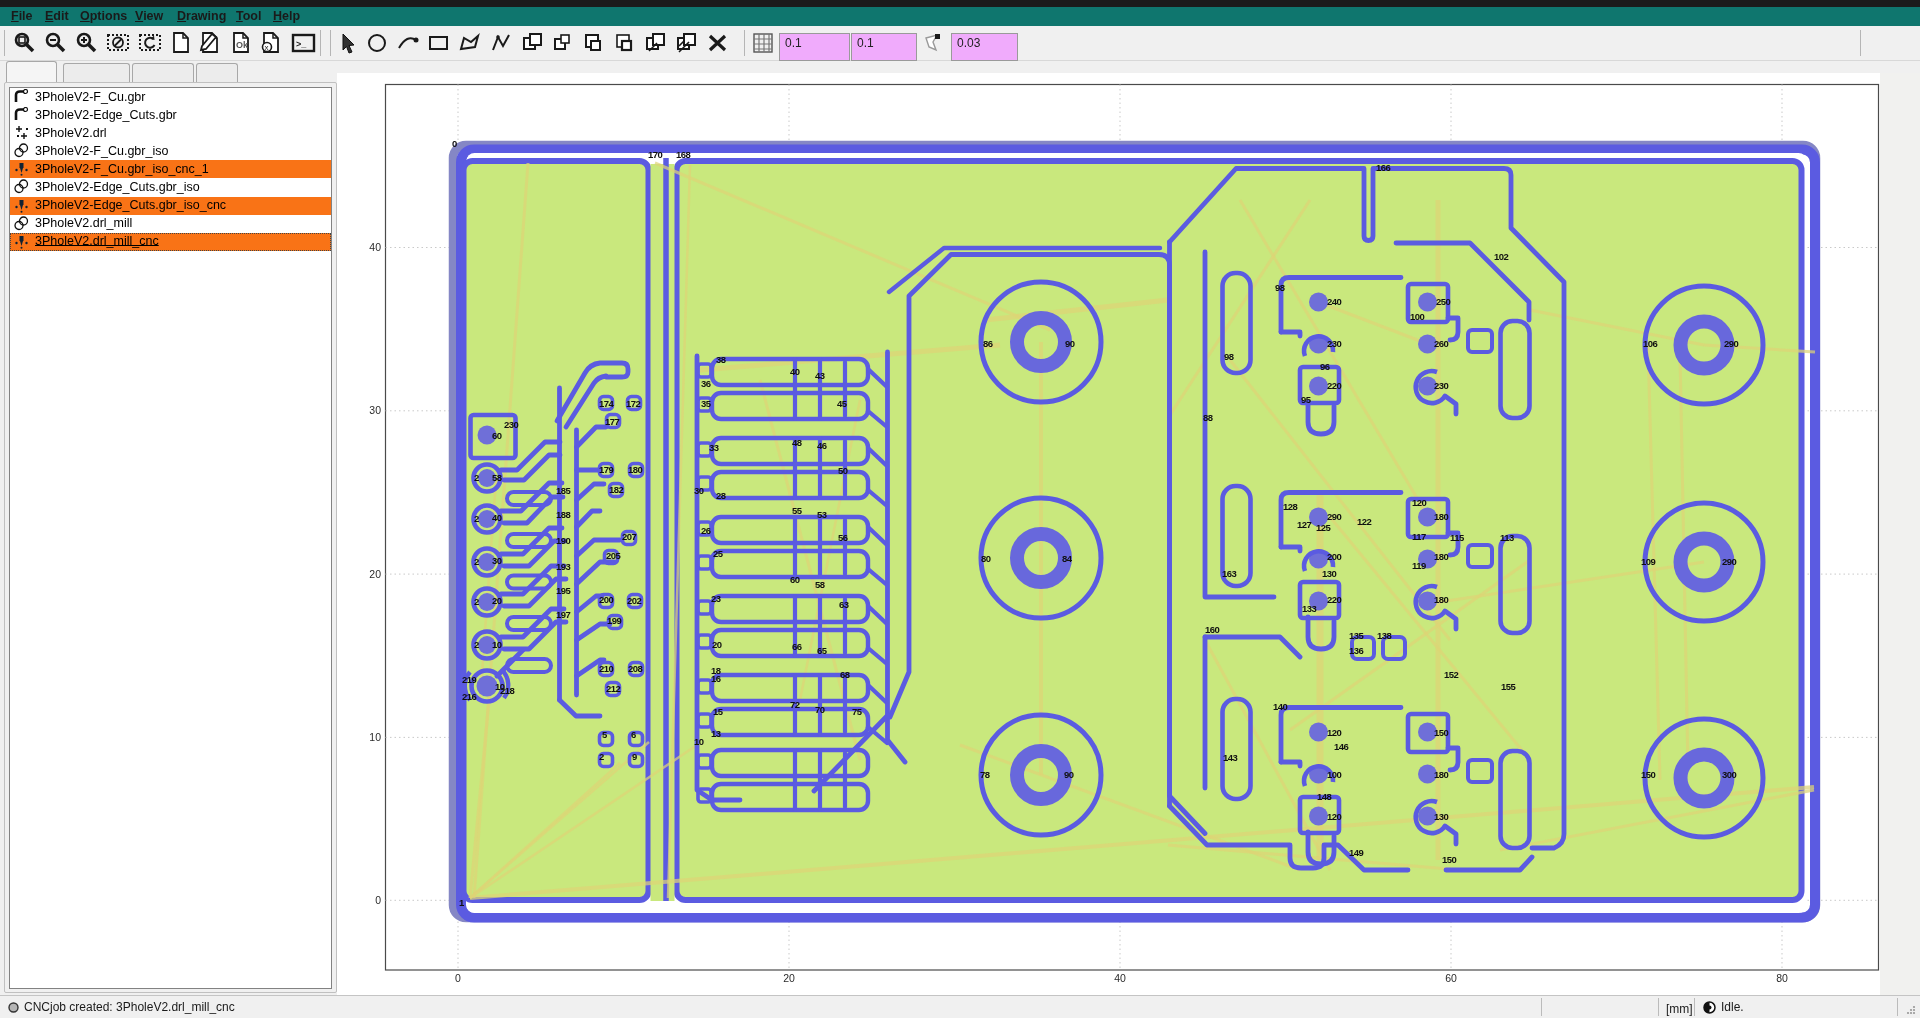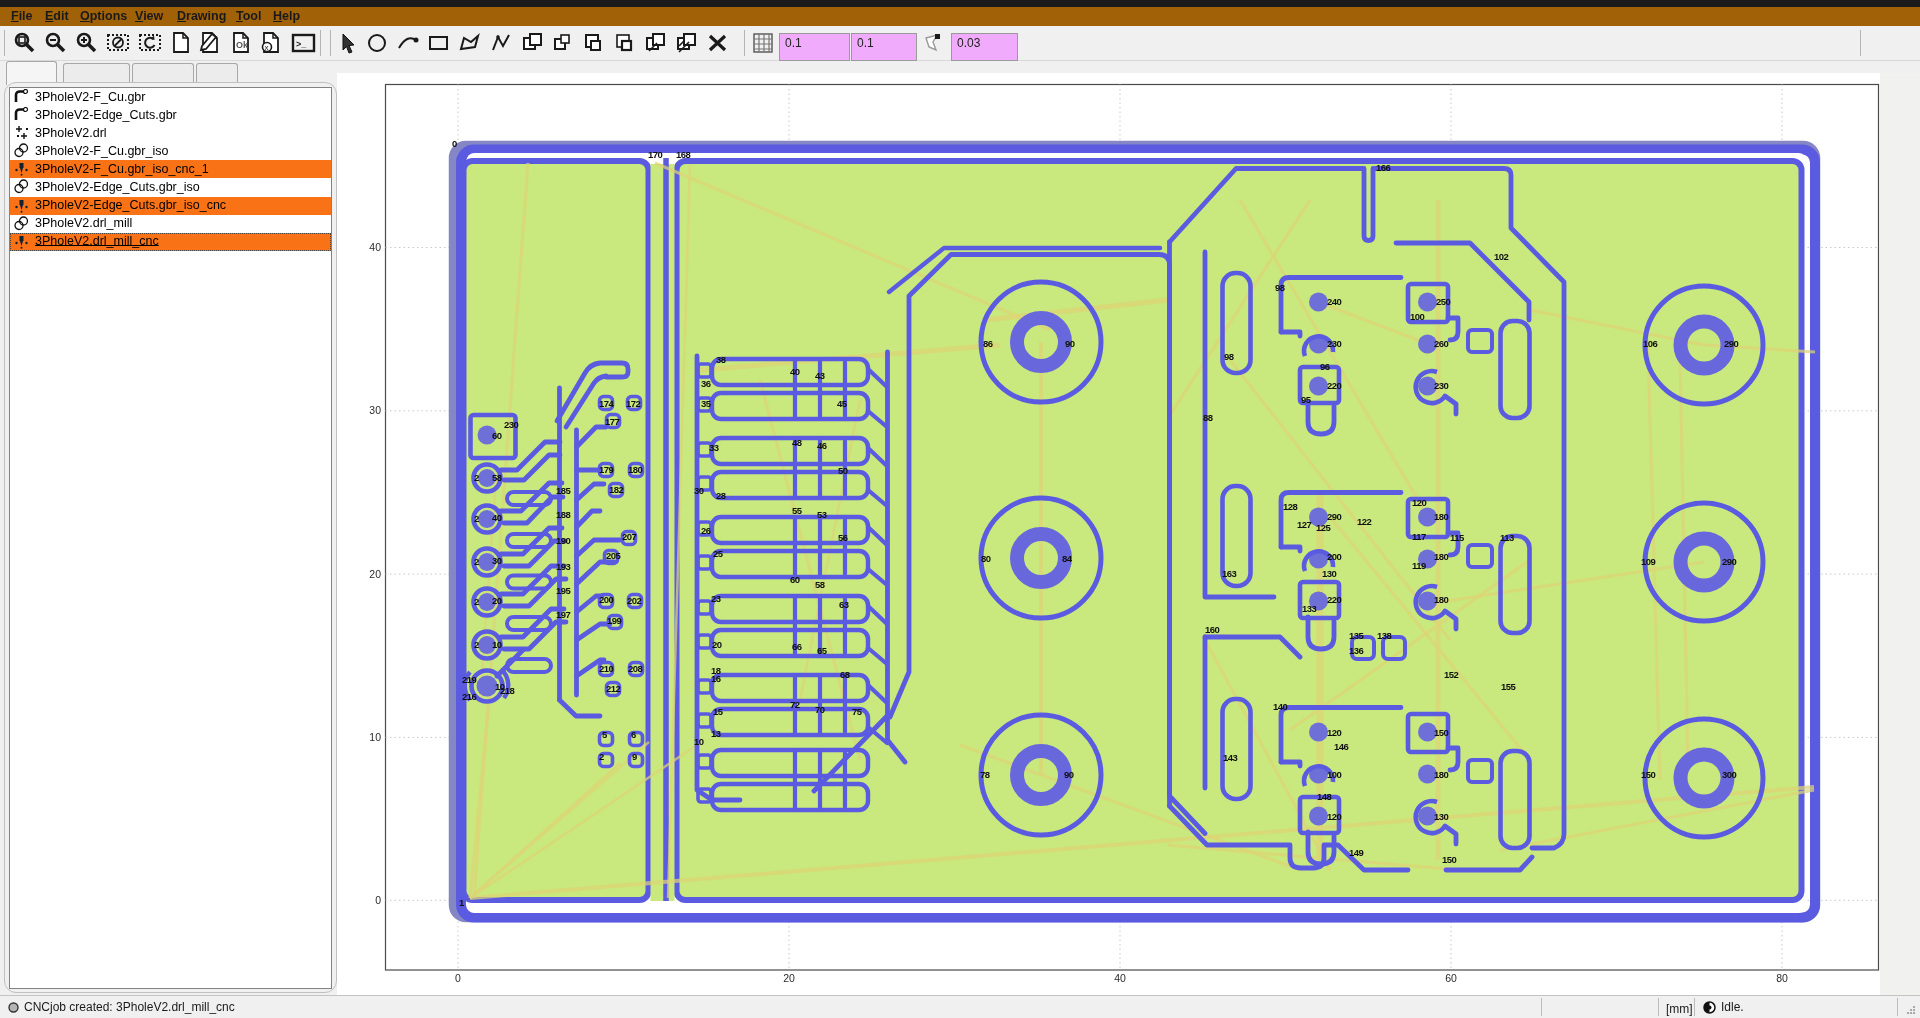--- a/index.html
+++ b/index.html
@@ -1,24 +1,24 @@
 <!DOCTYPE html>
 <html><head><meta charset="utf-8"><style>
 * { margin:0; padding:0; box-sizing:border-box; }
 html,body { width:1920px; height:1018px; overflow:hidden; font-family:"Liberation Sans",sans-serif; background:#f0f0f0; }
 #top { position:absolute; left:0; top:0; width:1920px; height:7px; background:#1b1b1b; }
-#menubar { position:absolute; left:0; top:7px; width:1920px; height:19px; background:#a16207; font-size:12.5px; font-weight:bold; color:#1a1a1a; }
+#menubar { position:absolute; left:0; top:7px; width:1920px; height:19px; background:#0f766e; font-size:12.5px; font-weight:bold; color:#1a1a1a; }
 #menubar span { position:absolute; top:2px; }
 #toolbar { position:absolute; left:0; top:26px; width:1920px; height:35px; background:#f0f0f0; border-bottom:1px solid #d8d8d8; }
 .tsep { position:absolute; top:4px; width:1px; height:26px; background:#b5b5b5; }
 .tinput { position:absolute; top:7px; height:28px; background:#f0abfc; border:1px solid #9a9a9a; font-size:12px; color:#222; padding:2px 0 0 5px; }
 #tabbar { position:absolute; left:0; top:61px; width:1920px; height:21px; background:#f0f0f0; }
 .tab { position:absolute; top:2px; height:20px; background:#ececec; border:1px solid #a8a8a8; border-bottom:none; border-radius:3px 3px 0 0; font-size:12.5px; color:#111; text-align:center; padding-top:18px; }
 .tab.active { background:#f5f5f5; top:0; height:22px; padding-top:23px; }
-#panel { position:absolute; left:4px; top:82px; width:333px; height:911px; background:#f0f0f0; border:1px solid #c0c0c0; border-radius:12px; }
+#panel { position:absolute; left:4px; top:82px; width:333px; height:911px; background:#f0f0f0; border:1px solid #c0c0c0; border-radius:2px; }
 #tree { position:absolute; left:4px; top:4px; width:323px; height:902px; background:#ffffff; border:1px solid #828282; }
 .row { position:relative; height:18.1px; font-size:12.5px; color:#000; white-space:nowrap; }
 .row.hl { background:#f97316; }
 .row.focus { outline:1px dotted #444; outline-offset:-1px;text-decoration:underline; }
 .ric { display:inline-block; width:15px; margin:1px 6px 0 4px; vertical-align:top; }
 .row span:last-child { position:relative; top:1.5px; }
 #canvas { position:absolute; left:337px; top:73px; width:1583px; height:922px; background:#ffffff; }
 #rightstrip { position:absolute; left:1880px; top:73px; width:40px; height:922px; background:#f1f1ef; }
 #status { position:absolute; left:0; top:995px; width:1920px; height:27px; background:#f0f0f0; border-top:1px solid #c4c4c4; font-size:12px; color:#1a1a1a; }
 u { text-decoration:underline; }

